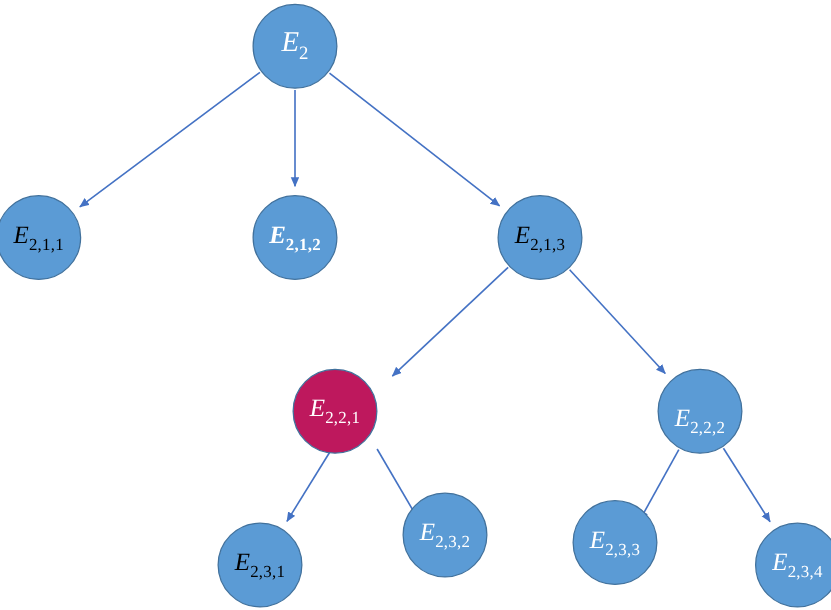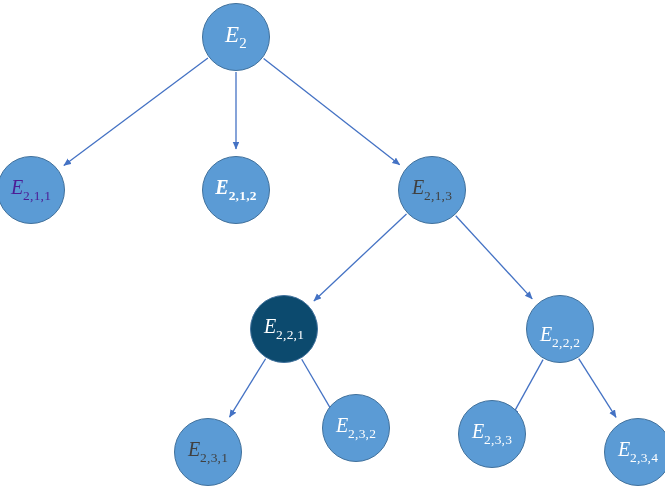--- a/index.html
+++ b/index.html
@@ -73,36 +73,36 @@
         <line x1="543.0659660865587" y1="359.6306789904895" x2="511.8370111557456" y2="416.1183474682837" stroke="#4472C4" stroke-width="1.3" marker-end="url(#arrowhead)"></line>
         <line x1="578.7439708875416" y1="358.55780024573875" x2="616.0427769603084" y2="417.3751482835632" stroke="#4472C4" stroke-width="1.3" marker-end="url(#arrowhead)"></line>
       </g>
   </svg>
 
   <div id="node-group">
       <div class="tree-node" style="left: 202px; top: 3px; width: 68px; height: 68px; background: rgb(91, 155, 213); border-color: rgb(65, 113, 156);">
         <span class="node-label root-label" style="color: rgb(255, 255, 255);"><span>E</span><span class="sub">2</span></span>
       </div>
       <div class="tree-node" style="left: -3px; top: 156px; width: 68px; height: 68px; background: rgb(91, 155, 213); border-color: rgb(65, 113, 156);">
-        <span class="node-label" style="color: #4c1d95;"><span>E</span><span class="sub">2,1,1</span></span>
+        <span class="node-label" style="color: #000000;"><span>E</span><span class="sub">2,1,1</span></span>
       </div>
       <div class="tree-node" style="left: 202px; top: 156px; width: 68px; height: 68px; background: rgb(91, 155, 213); border-color: rgb(65, 113, 156);">
         <span class="node-label" style="color: rgb(255, 255, 255); font-weight: bold;"><span>E</span><span class="sub">2,1,2</span></span>
       </div>
       <div class="tree-node" style="left: 398px; top: 156px; width: 68px; height: 68px; background: rgb(91, 155, 213); border-color: rgb(65, 113, 156);">
-        <span class="node-label" style="color: #404040;"><span>E</span><span class="sub">2,1,3</span></span>
+        <span class="node-label" style="color: #000000;"><span>E</span><span class="sub">2,1,3</span></span>
       </div>
-      <div class="tree-node" style="left: 250px; top: 295px; width: 68px; height: 68px; background: #0c4a6e; border-color: rgb(65, 113, 156);">
+      <div class="tree-node" style="left: 234px; top: 295px; width: 68px; height: 68px; background: #be185d; border-color: rgb(65, 113, 156);">
         <span class="node-label" style="color: rgb(255, 255, 255);"><span>E</span><span class="sub">2,2,1</span></span>
       </div>
       <div class="tree-node" style="left: 526px; top: 295px; width: 68px; height: 68px; background: rgb(91, 155, 213); border-color: rgb(65, 113, 156);">
         <span class="node-label" style="color: rgb(255, 255, 255); margin-top: 16px;"><span>E</span><span class="sub">2,2,2</span></span>
       </div>
       <div class="tree-node" style="left: 174px; top: 418px; width: 68px; height: 68px; background: rgb(91, 155, 213); border-color: rgb(65, 113, 156);">
-        <span class="node-label" style="color: #404040;"><span>E</span><span class="sub">2,3,1</span></span>
+        <span class="node-label" style="color: #000000;"><span>E</span><span class="sub">2,3,1</span></span>
       </div>
       <div class="tree-node" style="left: 322px; top: 394px; width: 68px; height: 68px; background: rgb(91, 155, 213); border-color: rgb(65, 113, 156);">
         <span class="node-label" style="color: rgb(255, 255, 255);"><span>E</span><span class="sub">2,3,2</span></span>
       </div>
       <div class="tree-node" style="left: 458px; top: 400px; width: 68px; height: 68px; background: rgb(91, 155, 213); border-color: rgb(65, 113, 156);">
         <span class="node-label" style="color: rgb(255, 255, 255);"><span>E</span><span class="sub">2,3,3</span></span>
       </div>
       <div class="tree-node" style="left: 604px; top: 418px; width: 68px; height: 68px; background: rgb(91, 155, 213); border-color: rgb(65, 113, 156);">
         <span class="node-label" style="color: rgb(255, 255, 255); font-family: Liberation Serif, serif;"><span>E</span><span class="sub">2,3,4</span></span>
       </div>

